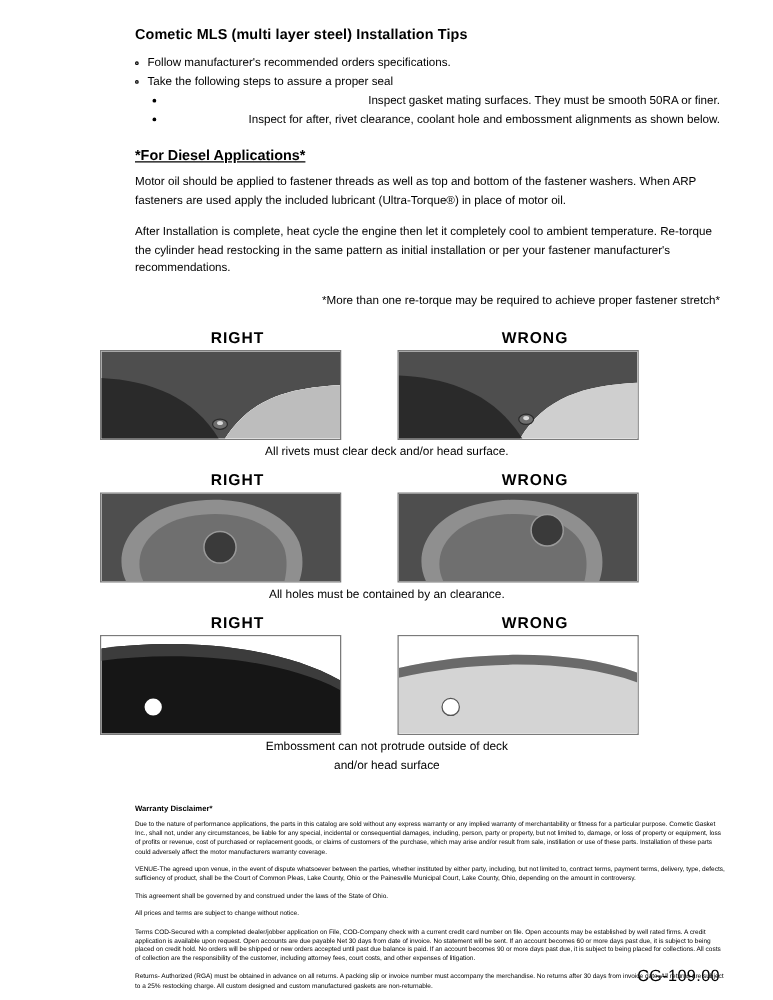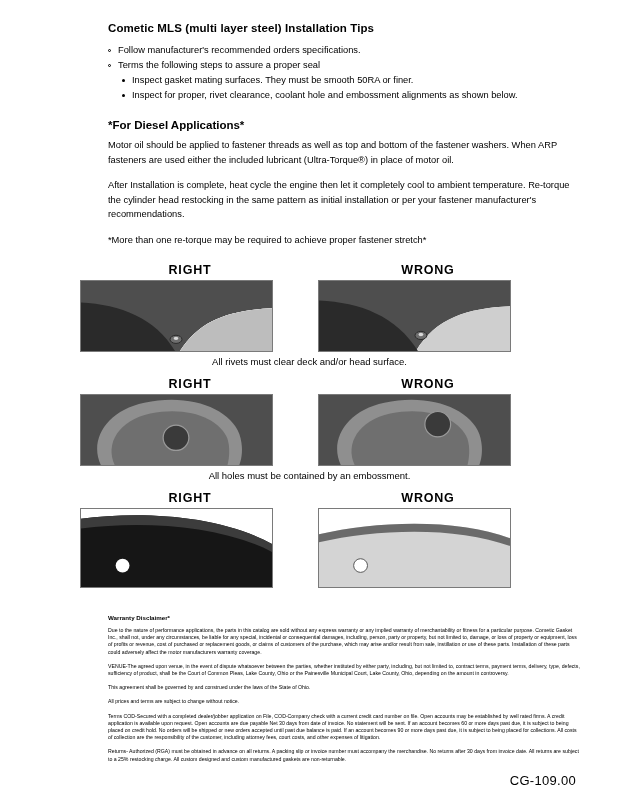--- a/index.html
+++ b/index.html
@@ -50,48 +50,51 @@
     border: 1px solid #000;
     border-radius: 50%;
     box-sizing: border-box;
   }
   ul.sub {
     list-style: none;
     margin: 0;
     padding: 0 0 0 14px;
     font-size: 9.3px;
     line-height: 15px;
+    text-align: right;
   }
   ul.sub > li {
     position: relative;
     padding-left: 10px;
   }
   ul.sub > li::before {
     content: "";
     position: absolute;
     left: 0;
     top: 5.5px;
     width: 3.4px;
     height: 3.4px;
     background: #000;
     border-radius: 50%;
   }
   h2.subtitle {
     font-size: 11.5px;
     font-weight: bold;
     margin: 16px 0 7px 66px;
+    text-decoration: underline;
   }
   p.body {
     font-size: 9.3px;
     line-height: 14.5px;
     margin: 0 0 11px 66px;
     max-width: 470px;
   }
   p.body.last {
     margin-bottom: 0;
+    text-align: right;
   }
 
   
   .figures {
     margin-top: 16px;
     position: relative;
   }
   .fig-row {
     display: flex;
     justify-content: center;
@@ -176,30 +179,30 @@
 </style>
 </head>
 <body>
 
 <div class="page">
 
   <h1 class="title">Cometic MLS (multi layer steel) Installation Tips</h1>
 
   <ul class="tips">
     <li>Follow manufacturer's recommended orders specifications.</li>
-    <li>Terms the following steps to assure a proper seal</li>
+    <li>Take the following steps to assure a proper seal</li>
   </ul>
   <ul class="sub" style="margin-left:66px;">
     <li>Inspect gasket mating surfaces.  They must be smooth 50RA or finer.</li>
-    <li>Inspect for proper, rivet clearance, coolant hole and embossment alignments as shown below.</li>
+    <li>Inspect for after, rivet clearance, coolant hole and embossment alignments as shown below.</li>
   </ul>
 
   <h2 class="subtitle">*For Diesel Applications*</h2>
 
-  <p class="body">Motor oil should be applied to fastener threads as well as top and bottom of the fastener washers. When ARP fasteners are used either the included lubricant (Ultra-Torque®) in place of motor oil.</p>
+  <p class="body">Motor oil should be applied to fastener threads as well as top and bottom of the fastener washers. When ARP fasteners are used apply the included lubricant (Ultra-Torque®) in place of motor oil.</p>
   <p class="body">After Installation is complete, heat cycle the engine then let it completely cool to ambient temperature. Re-torque the cylinder head restocking in the same pattern as initial installation or per your fastener manufacturer's recommendations.</p>
   <p class="body last">*More than one re-torque may be required to achieve proper fastener stretch*</p>
 
   <div class="figures">
 
     <div class="fig-row">
       <div class="fig-col">
         <div class="fig-label">RIGHT</div>
         <div class="fig-box">
           <svg viewBox="0 0 193 72" preserveAspectRatio="none">
@@ -263,21 +266,21 @@
               <path d="M22,72 C10,46 28,16 66,8 C112,-2 152,14 162,40 C168,58 162,72 162,72 Z" fill="#8f8f8f"></path>
               <path d="M36,72 C26,50 40,26 72,19 C110,11 142,24 150,45 C154,58 150,72 150,72 Z" fill="#6f6f6f"></path>
               <circle cx="120" cy="30" r="13" fill="#3a3a3a"></circle>
               <circle cx="120" cy="30" r="13" fill="none" stroke="#9a9a9a" stroke-width="1.2"></circle>
             </svg>
           </div>
         </div>
       </div>
     </div>
     <div class="caption-wrap">
-      <div class="caption">All holes must be contained by an embossment.</div>
+      <div class="caption">All holes must be contained by an clearance.</div>
     </div>
 
     <div class="fig-row" style="margin-top:10px;">
       <div class="fig-col">
         <div class="fig-label">RIGHT</div>
         <div class="fig-box tall">
           <svg viewBox="0 0 193 80" preserveAspectRatio="none">
             <rect x="0" y="0" width="193" height="80" fill="#ffffff"></rect>
             <path d="M0,10 C60,2 140,6 193,36 L193,80 L0,80 Z" fill="#161616"></path>
             <path d="M0,10 C60,2 140,6 193,36 L193,44 C140,16 60,12 0,20 Z" fill="#3c3c3c"></path>
@@ -290,20 +293,24 @@
         <div class="fig-box tall">
           <svg viewBox="0 0 193 80" preserveAspectRatio="none">
             <rect x="0" y="0" width="193" height="80" fill="#ffffff"></rect>
             <path d="M0,26 C60,12 140,10 193,30 L193,80 L0,80 Z" fill="#d4d4d4"></path>
             <path d="M0,26 C60,12 140,10 193,30 L193,38 C140,18 60,20 0,34 Z" fill="#6a6a6a"></path>
             <circle cx="42" cy="58" r="7" fill="#ffffff" stroke="#555" stroke-width="1"></circle>
           </svg>
         </div>
       </div>
     </div>
+    <div class="caption-wrap" style="margin-top:2px;">
+      <div class="caption">Embossment can not protrude outside of deck</div>
+      <div class="caption">and/or head surface</div>
+    </div>
 
   </div>
 
   <div class="warranty">
     <h3>Warranty Disclaimer*</h3>
     <p>Due to the nature of performance applications, the parts in this catalog are sold without any express warranty or any implied warranty of merchantability or fitness for a particular purpose.  Cometic Gasket Inc., shall not, under any circumstances, be liable for any special, incidental or consequential damages, including, person, party or property, but not limited to, damage, or loss of property or equipment, loss of profits or revenue, cost of purchased or replacement goods, or claims of customers of the purchase, which may arise and/or result from sale, instillation or use of these parts.  Installation of these parts could adversely affect the motor manufacturers warranty coverage.</p>
     <p>VENUE-The agreed upon venue, in the event of dispute whatsoever between the parties, whether instituted by either party, including, but not limited to, contract terms, payment terms, delivery, type, defects, sufficiency of product, shall be the Court of Common Pleas, Lake County, Ohio or the Painesville Municipal Court, Lake County, Ohio, depending on the amount in controversy.</p>
     <p>This agreement shall be governed by and construed under the laws of the State of Ohio.</p>
     <p>All prices and terms are subject to change without notice.</p>
     <p>Terms COD-Secured with a completed dealer/jobber application on File, COD-Company check with a current credit card number on file.  Open accounts may be established by well rated firms.  A credit application is available upon request.  Open accounts are due payable Net 30 days from date of invoice.  No statement will be sent.  If an account becomes 60 or more days past due, it is subject to being placed on credit hold.  No orders will be shipped or new orders accepted until past due balance is paid.  If an account becomes 90 or more days past due, it is subject to being placed for collections.  All costs of collection are the responsibility of the customer, including attorney fees, court costs, and other expenses of litigation.</p>

